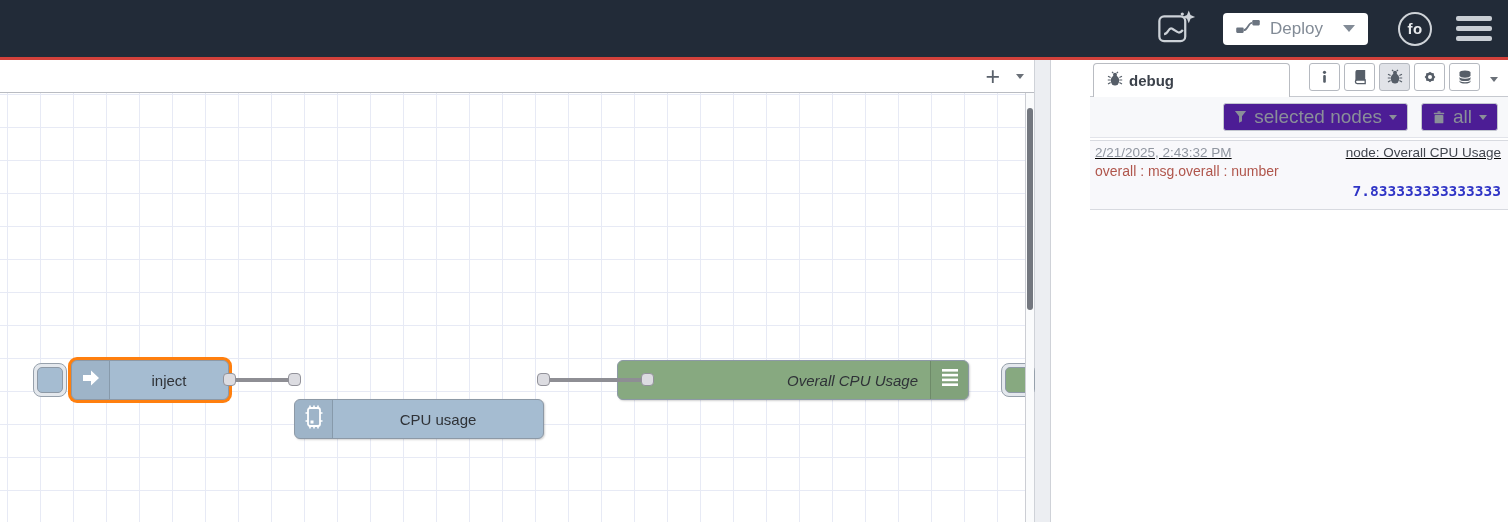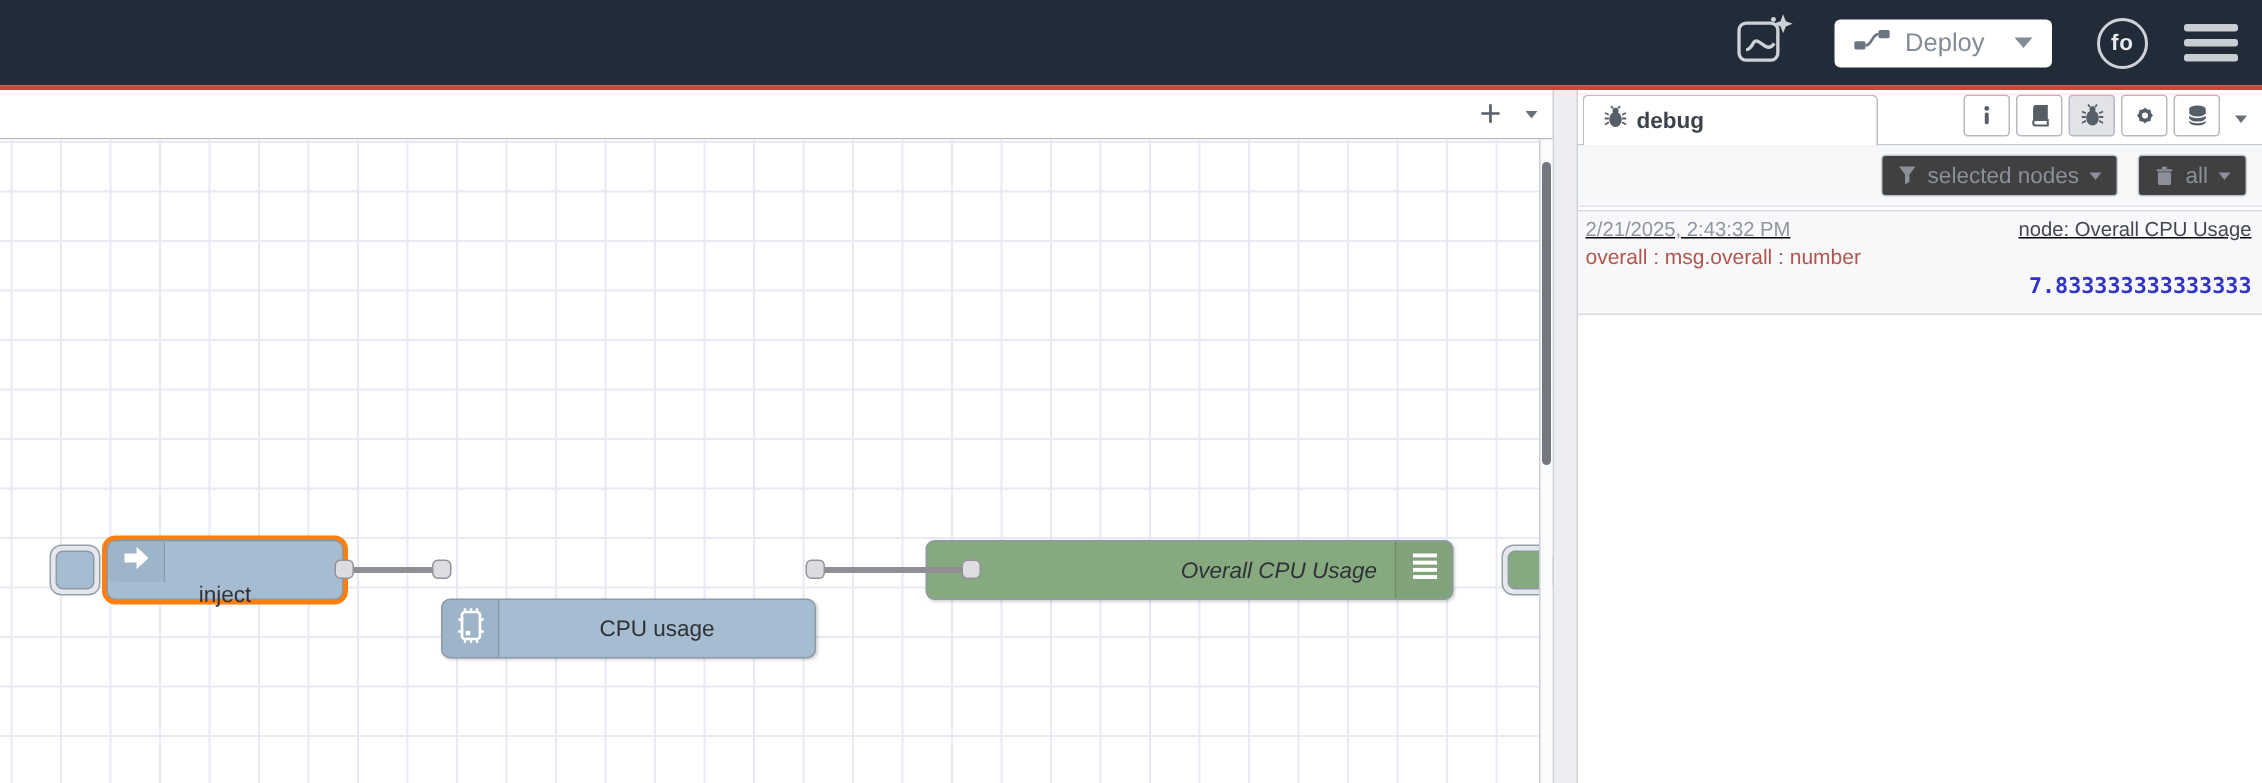--- a/index.html
+++ b/index.html
@@ -46,58 +46,58 @@
     background:#73777f; border-radius:4px; }
 
   .splitter { width:17px; background:#eceef2; border-left:1px solid #cfd2d8;
     border-right:1px solid #cfd2d8; cursor:col-resize; }
 
   
   .node { position:absolute; height:40px; border:1px solid #8d99a6; border-radius:6px;
     display:flex; align-items:stretch; box-shadow:1px 1px 2px rgba(0,0,0,.18); cursor:pointer; }
   .node.blue { background:#a5bcd1; }
   .node.green { background:#87a980; }
-  .node.selected { box-shadow:0 0 0 3px #ff7f0e, 1px 1px 3px rgba(0,0,0,.2);flex-direction:column; }
+  .node.selected { box-shadow:0 0 0 3px #ff7f0e, 1px 1px 3px rgba(0,0,0,.2); }
   .icon-region { width:38px; display:flex; align-items:center; justify-content:center;
     background:rgba(0,0,0,.04); }
   .icon-region.left  { border-right:1px solid rgba(0,0,0,.15); border-radius:5px 0 0 5px; }
   .icon-region.right { border-left:1px solid rgba(0,0,0,.15); border-radius:0 5px 5px 0; }
   .node-label { flex:1; display:flex; align-items:center; justify-content:center;
     font-size:15px; color:#2f3237; padding:0 8px; white-space:nowrap; }
   .node-label.italic { font-style:italic; justify-content:flex-end; padding-right:12px; }
 
   .side-btn { position:absolute; width:34px; height:34px; background:#e4e8ed;
     border:1px solid #97a1ac; border-radius:8px; padding:3px; cursor:pointer; }
   .side-btn .fill { width:100%; height:100%; border-radius:5px; border:1px solid #8d99a6; }
   .side-btn .fill.blue { background:#a5bcd1; }
   .side-btn .fill.green { background:#87a980; }
 
   .port { position:absolute; width:13px; height:13px; background:#dcdce1;
     border:1px solid #92929a; border-radius:4px; z-index:3; cursor:crosshair; }
   .wire { position:absolute; height:4px; background:#8e8e94; z-index:1; }
 
   
-  .sidebar { width:456px; background:#fff; display:flex; flex-direction:column;
-    border-left:0; }
+  .sidebar { width:418px; background:#fff; display:flex; flex-direction:column;
+    border-left:0;margin-left:39px; }
   .side-header { height:37px; display:flex; align-items:flex-end; border-bottom:1px solid #c6c9cf;
     background:#fff; padding:0 10px 0 3px; }
   .side-tab { width:197px; height:34px; border:1px solid #b9bcc2; border-bottom:none;
     border-radius:4px 4px 0 0; background:#fff; display:flex; align-items:center; gap:6px;
     padding-left:13px; margin-bottom:-1px; cursor:pointer; }
   .side-tab .tab-label { font-weight:bold; font-size:15px; color:#3c424b; }
   .tool-group { margin-left:auto; display:flex; align-items:center; gap:4px; margin-bottom:5px; }
   .icon-btn { width:31px; height:28px; border:1px solid #b5b9c0; border-radius:3px;
     background:#fff; display:flex; align-items:center; justify-content:center; cursor:pointer; }
   .icon-btn.active { background:#e1e3e8; }
   .side-header .caret { color:#6a7078; margin-left:10px; margin-bottom:14px; cursor:pointer; }
 
   .filter-row { height:41px; background:#f7f8fa; border-bottom:1px solid #e2e4ea;
     display:flex; align-items:center; justify-content:flex-end; gap:13px; padding-right:10px; }
-  .pill-btn { height:28px; background:#404040; border:1px solid #c3c7cf; border-radius:3px;
-    color:#8a8f99; font-size:15px; display:flex; align-items:center; gap:7px;
+  .pill-btn { height:28px; background:#4c1d95; border:1px solid #c3c7cf; border-radius:3px;
+    color:#8a8f99; font-size:19px; display:flex; align-items:center; gap:7px;
     padding:0 10px; cursor:pointer; }
   .pill-btn .caret { border-top-color:#8a8f99; }
 
   .messages { flex:1; overflow:auto; padding-top:2px; }
   .msg { border-top:1px solid #d8dae0; border-bottom:1px solid #d8dae0;
     background:#f8f8fb; padding:3px 7px 7px 5px; }
   .msg .meta { display:flex; justify-content:space-between; font-size:13.5px; line-height:18px;text-decoration:underline; }
   .msg .ts { color:#9096a0; }
   .msg .src { color:#43474f; }
   .msg .prop { color:#b0564c; font-size:14px; line-height:18px; }

